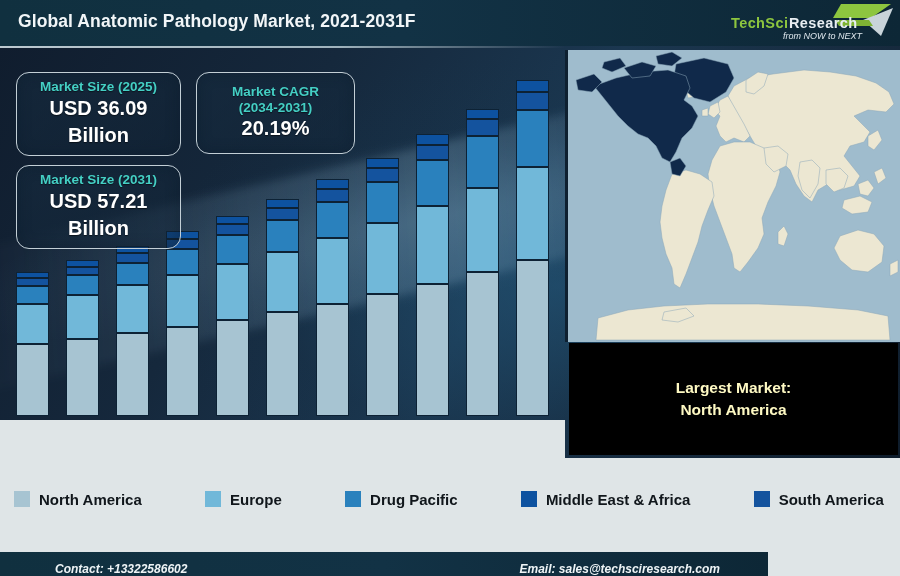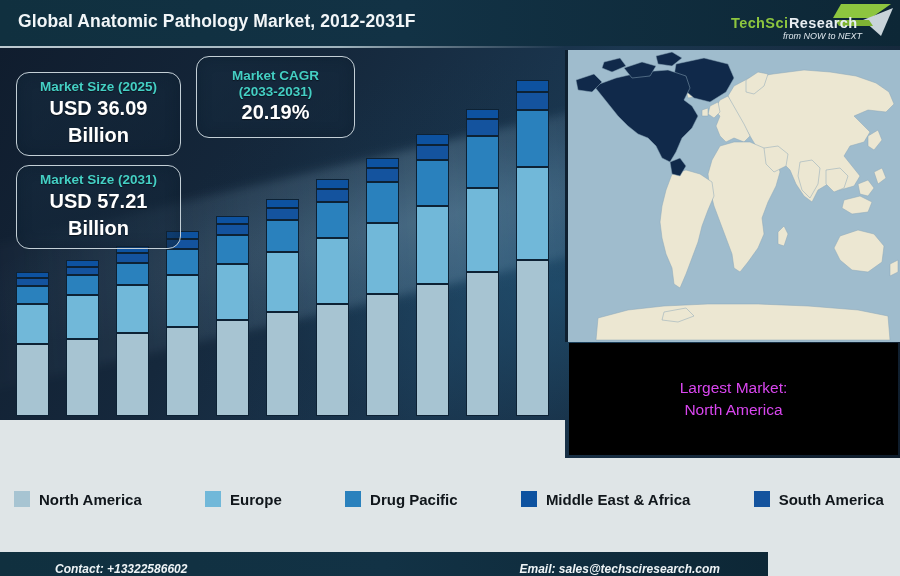--- a/index.html
+++ b/index.html
@@ -69,21 +69,21 @@
   .stat-label{
     color:#44cfc4;font-weight:bold;font-size:13.5px;line-height:1.18;
     text-shadow:0 1px 1px rgba(0,0,0,0.5);
   }
   .stat-value{
     color:#ffffff;font-weight:bold;font-size:20px;line-height:1.35;
     text-shadow:0 1px 1px rgba(0,0,0,0.55);
   }
   .stat-value.big{font-size:20px;}
   #box-size-2025{left:16px;top:72px;width:163px;height:82px;}
-  #box-cagr{left:196px;top:56px;width:157px;height:80px;}
+  #box-cagr{left:196px;top:72px;width:157px;height:80px;}
   #box-size-2031{left:16px;top:165px;width:163px;height:82px;text-align:right;}
 
   
   .chart{
     position:absolute;left:0;top:46px;width:565px;height:412px;z-index:4;
   }
   .bars{
     position:absolute;left:8px;bottom:42px;width:549px;height:348px;
     display:flex;align-items:flex-end;
   }
@@ -116,21 +116,21 @@
   }
   .map-panel svg{display:block;width:100%;height:100%;}
 
   
   .callout{
     position:absolute;left:569px;top:343px;width:329px;height:112px;z-index:9;
     background:#000000;
     display:flex;flex-direction:column;justify-content:center;align-items:center;
   }
   .callout-line{
-    color:#d946ef;font-weight:normal;font-size:15.5px;line-height:1.42;
+    color:#fef9c3;font-weight:bold;font-size:15.5px;line-height:1.42;
     text-align:center;white-space:nowrap;
   }
 
   
   .legend{
     position:absolute;left:0;top:458px;width:900px;height:82px;
     background:#dfe5e7;
     display:flex;align-items:center;justify-content:space-between;
     padding:0 16px 0 14px;box-sizing:border-box;
   }
@@ -151,21 +151,21 @@
   }
   #footer-contact{left:55px;}
   #footer-email{right:48px;}
 </style>
 </head>
 <body>
 
 <div id="infographic">
 
   <div class="header">
-    <div class="header-title">Global Anatomic Pathology Market, 2012-2031F</div>
+    <div class="header-title">Global Anatomic Pathology Market, 2021-2031F</div>
     <div class="logo">
       <svg viewBox="0 0 172 42" xmlns="http://www.w3.org/2000/svg" aria-hidden="true">
         <polygon points="118,2 168,2 148,16 110,16" fill="#8dc63f"></polygon>
         <polygon points="140,18 170,6 158,34" fill="#c9d4da"></polygon>
         <polygon points="112,18 146,18 150,24 116,24" fill="#7fb334"></polygon>
         <text x="8" y="26" font-family="Liberation Sans, sans-serif" font-size="14.5" font-weight="bold" fill="#8dc63f" letter-spacing="0.4">TechSci</text>
         <text x="66" y="26" font-family="Liberation Sans, sans-serif" font-size="14.5" font-weight="bold" fill="#e8eef2" letter-spacing="0.4">Research</text>
         <text x="60" y="37" font-family="Liberation Sans, sans-serif" font-size="9" font-style="italic" fill="#dfe8ee">from NOW to NEXT</text>
       </svg>
     </div>
@@ -293,21 +293,21 @@
   </div>
 
   <div class="statbox" id="box-size-2025">
     <div class="stat-label">Market Size (2025)</div>
     <div class="stat-value">USD 36.09</div>
     <div class="stat-value">Billion</div>
   </div>
 
   <div class="statbox" id="box-cagr">
     <div class="stat-label">Market CAGR</div>
-    <div class="stat-label">(2033-2031)</div>
+    <div class="stat-label">(2034-2031)</div>
     <div class="stat-value big">20.19%</div>
   </div>
 
   <div class="statbox" id="box-size-2031">
     <div class="stat-label">Market Size (2031)</div>
     <div class="stat-value">USD 57.21</div>
     <div class="stat-value">Billion</div>
   </div>
 
   <div class="map-panel">

